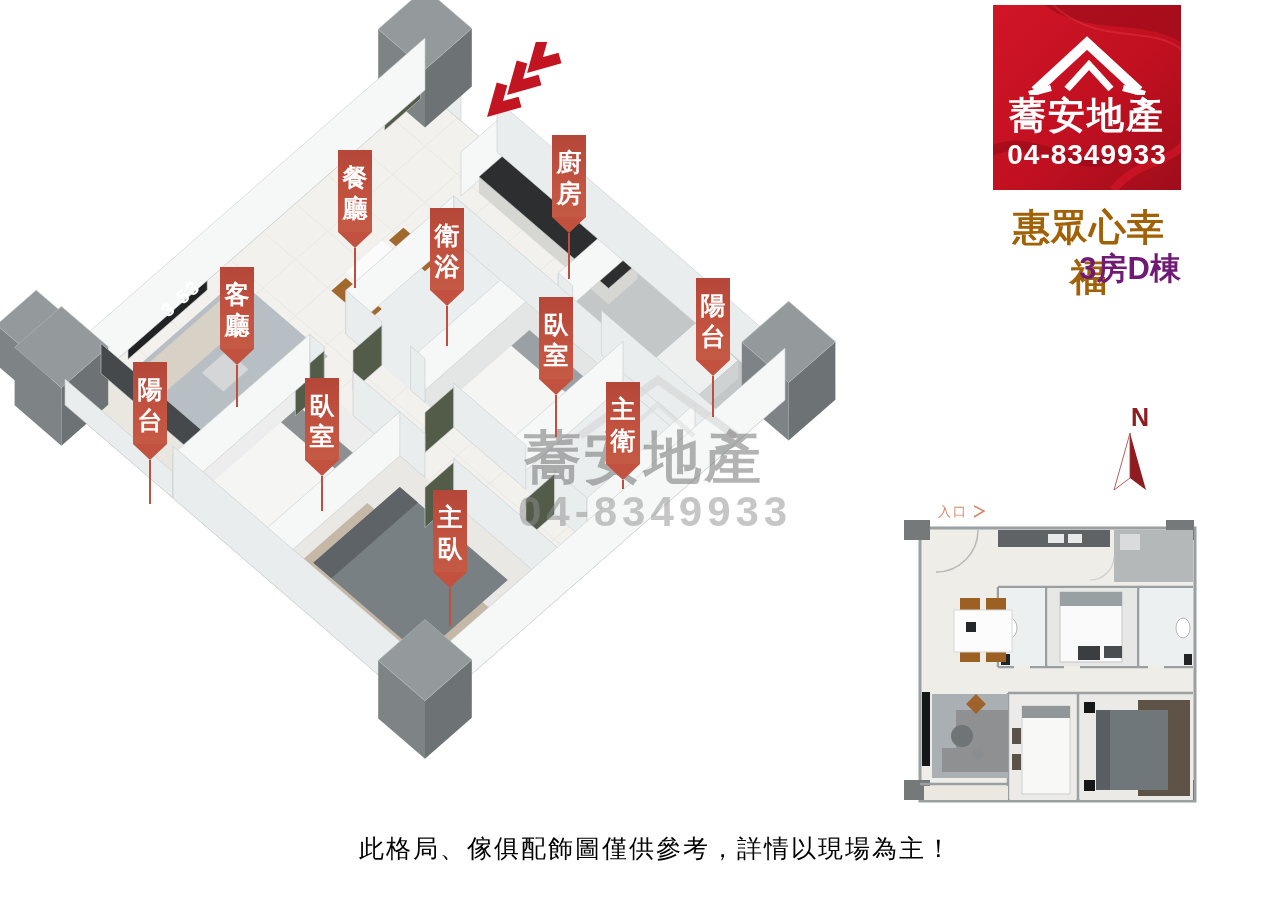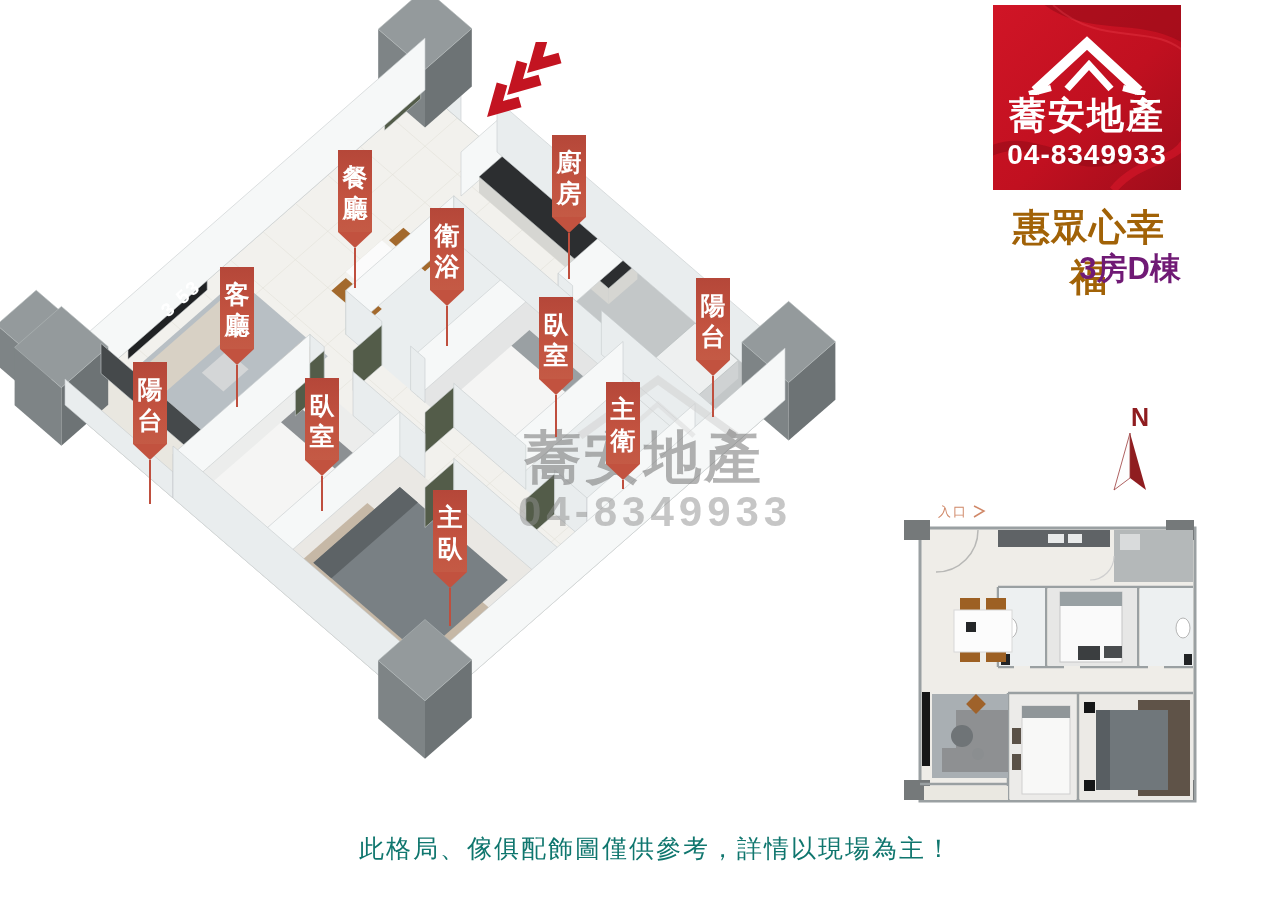--- a/index.html
+++ b/index.html
@@ -44,21 +44,21 @@
   
   .north{left:1108px;top:404px;width:64px;text-align:center;z-index:5;}
   .north .n{font-size:25px;font-weight:bold;color:#8f1d20;line-height:26px;}
 
   
   .miniplan{left:898px;top:496px;z-index:5;}
 
   
   .disclaimer{left:40px;right:0;top:832px;text-align:center;z-index:5;
               font-family:"DejaVu Serif","Liberation Serif",serif;
-              font-size:25px;color:#0f766e;letter-spacing:2px;}
+              font-size:25px;color:#000000;letter-spacing:2px;}
 
   .arrows{left:468px;top:42px;z-index:3;}
 </style>
 </head>
 <body>
 
 <div class="canvas">
 
   <svg id="plan3d" width="900" height="820" viewBox="0 0 900 820">
       <g>

